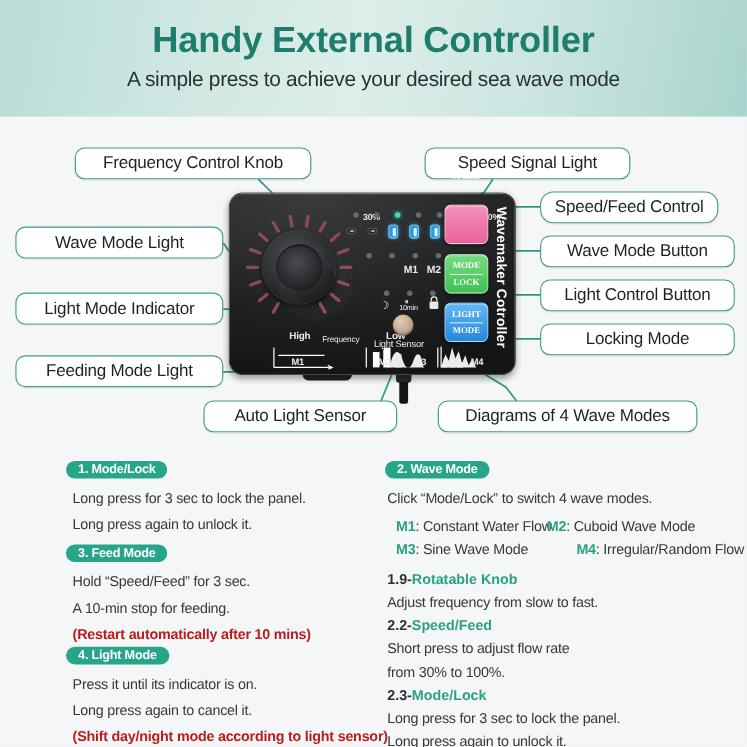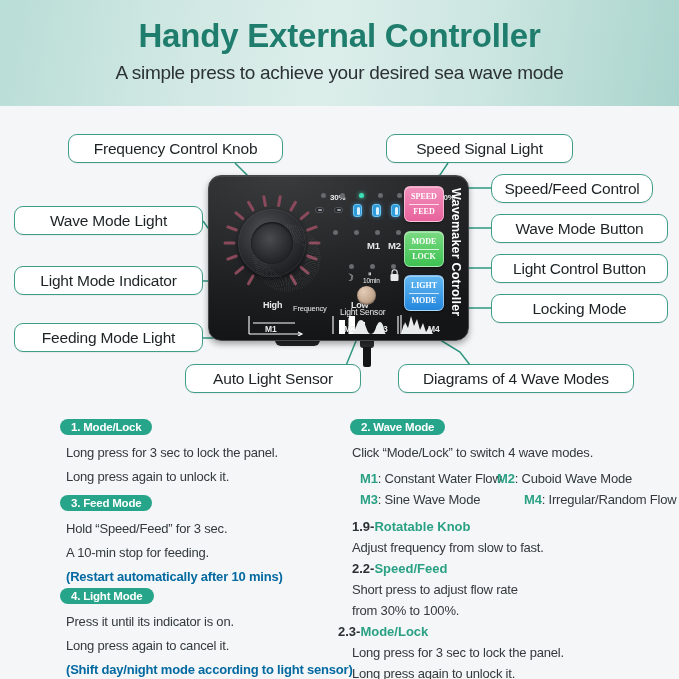--- a/index.html
+++ b/index.html
@@ -125,21 +125,21 @@
   }
 
   
   .badge{
     position:absolute;background:#27a58b;color:#fff;
     font-size:11.5px;font-weight:bold;
     border-radius:11px;padding:2px 11px;white-space:nowrap;
     letter-spacing:-.2px;
   }
   .line{position:absolute;font-size:13px;color:#33393c;white-space:nowrap;letter-spacing:-.2px;text-align:right;}
-  .line.bold{font-weight:bold;color:#0369a1;}
+  .line.bold{font-weight:bold;color:#b91c1c;}
   .sub-h{position:absolute;font-size:13px;font-weight:bold;color:#2a3033;white-space:nowrap;}
   .sub-h em{font-style:normal;color:#2aa185;}
   .mkey{color:#2aa185;font-weight:bold;}
 </style>
 </head>
 <body>
 
 <div id="page">
 
   <div class="header">
@@ -335,21 +335,21 @@
 
     <svg style="position:absolute;left:138px;top:136px;" width="40" height="24" viewBox="0 0 40 24">
       <path d="M2,22 L2,6" stroke="#ffffff" stroke-width="1.1" fill="none"></path>
       <path d="M4,22 C9,22 9,8 14,8 C19,8 19,22 24,22 C29,22 29,10 33,10 C37,10 37,22 39,22 Z" fill="#e9ecec"></path>
     </svg>
     <svg style="position:absolute;left:190px;top:134px;" width="42" height="26" viewBox="0 0 42 26">
       <path d="M2,24 L2,5" stroke="#ffffff" stroke-width="1.1" fill="none"></path>
       <path d="M3,24 L6,12 L9,18 L12,6 L15,16 L18,9 L21,20 L24,13 L27,22 L30,17 L34,24 Z" fill="#e9ecec"></path>
     </svg>
 
-    <div class="btn speed" style="left:195px;top:10px;">
+    <div class="btn speed" style="left:195px;top:10px;gap:36px;">
       <span>SPEED</span>
       <span class="divider"></span>
       <span>FEED</span>
     </div>
     <div class="btn mode" style="left:195px;top:55px;">
       <span>MODE</span>
       <span class="divider"></span>
       <span>LOCK</span>
     </div>
     <div class="btn light" style="left:195px;top:99px;">
@@ -395,19 +395,19 @@
     <span>1.9-</span><em>Rotatable Knob</em>
   </div>
   <div class="line" style="left:352px;top:540px;">Adjust frequency from slow to fast.</div>
 
   <div class="sub-h" style="left:352px;top:561px;">
     <span>2.2-</span><em>Speed/Feed</em>
   </div>
   <div class="line" style="left:352px;top:582px;">Short press to adjust flow rate</div>
   <div class="line" style="left:352px;top:603px;">from 30% to 100%.</div>
 
-  <div class="sub-h" style="left:338px;top:624px;">
+  <div class="sub-h" style="left:352px;top:624px;">
     <span>2.3-</span><em>Mode/Lock</em>
   </div>
   <div class="line" style="left:352px;top:645px;">Long press for 3 sec to lock the panel.</div>
   <div class="line" style="left:352px;top:666px;">Long press again to unlock it.</div>
 
 </div>
 
 </body></html>

